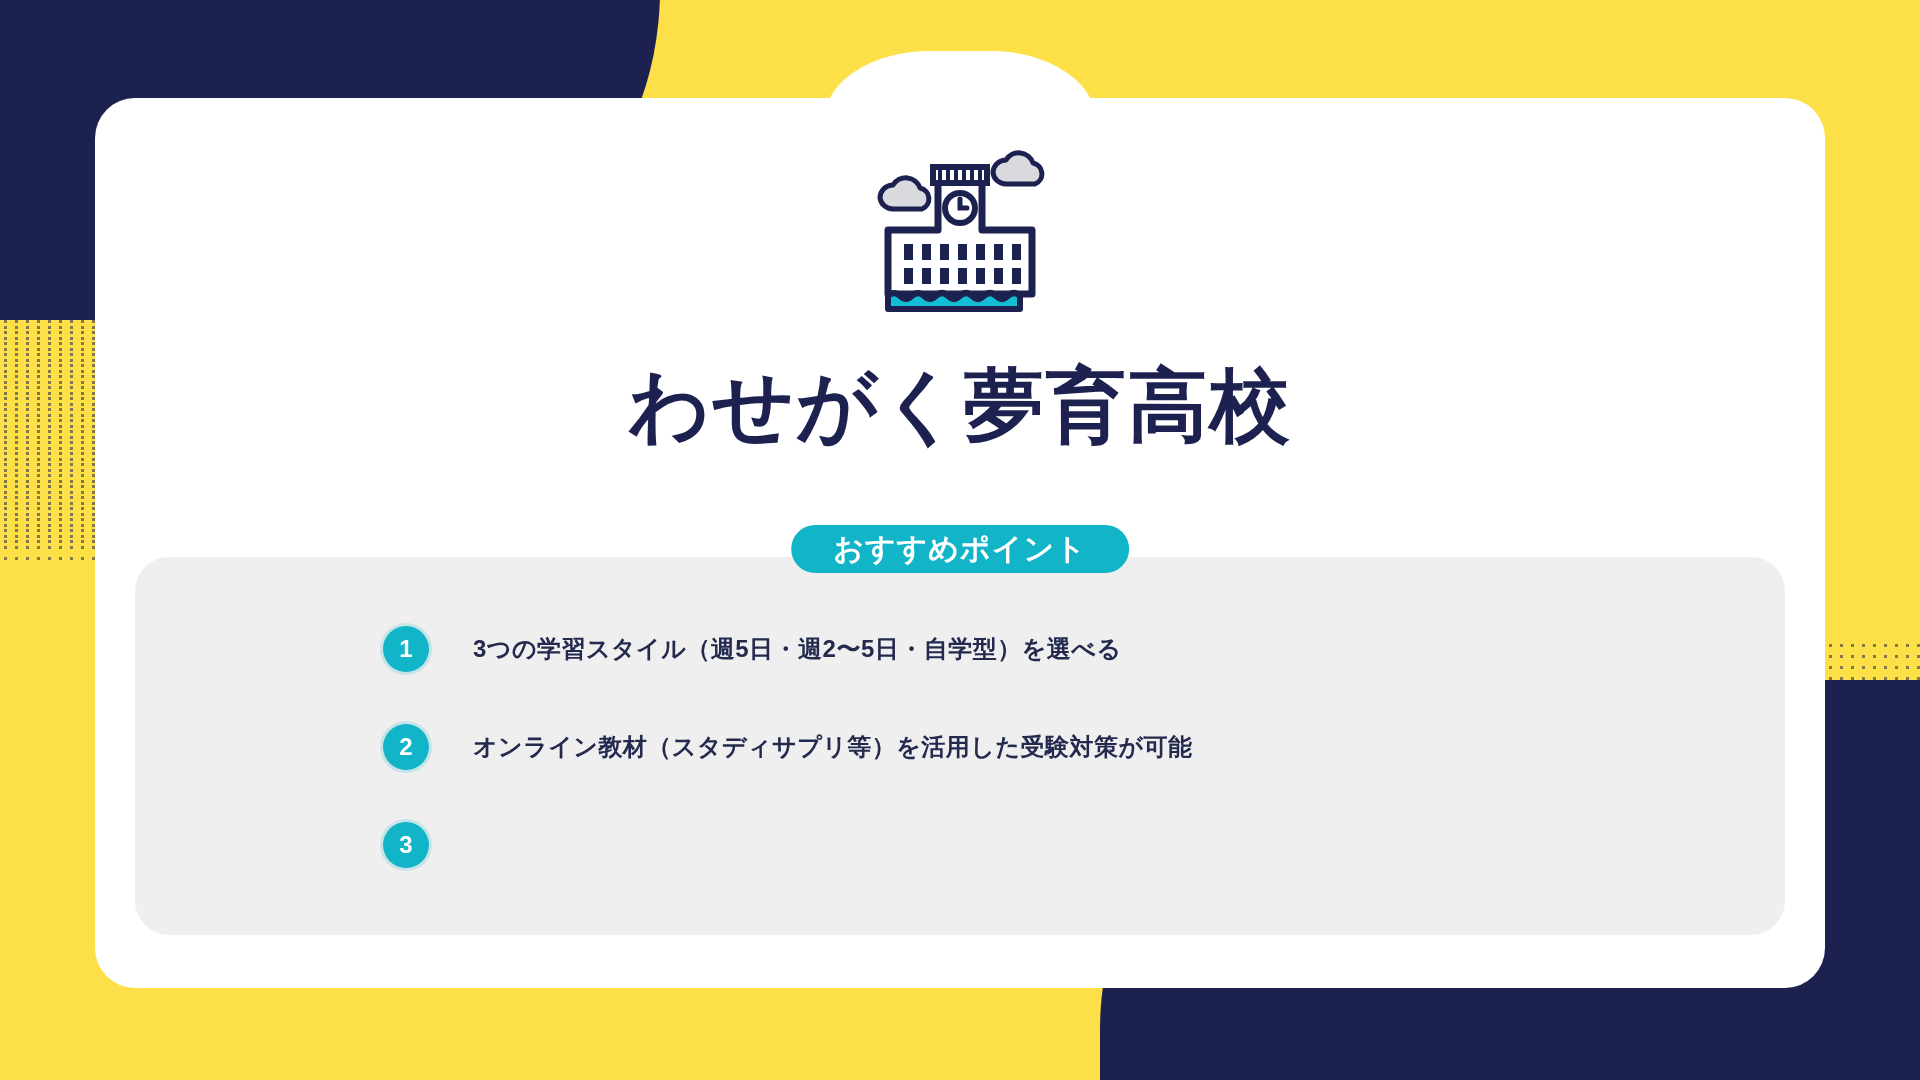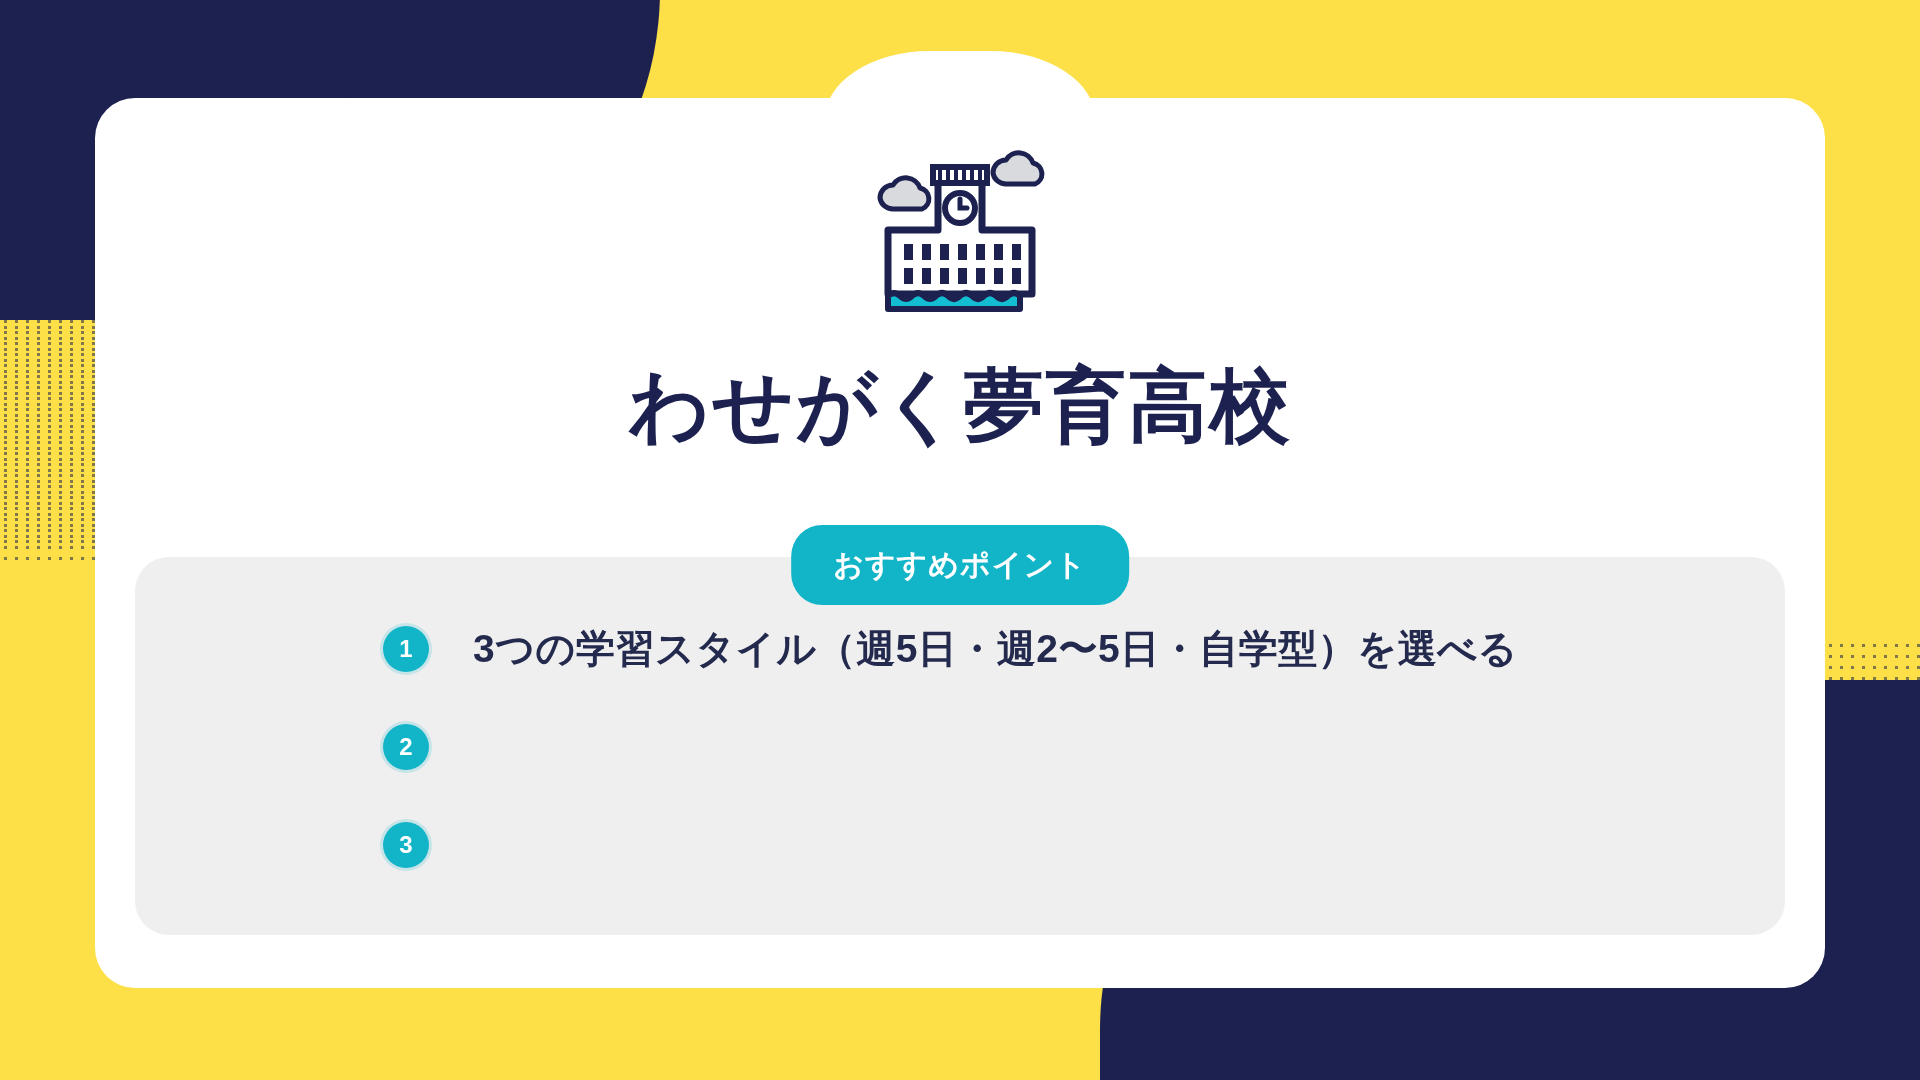--- a/index.html
+++ b/index.html
@@ -133,21 +133,21 @@
     border-radius: 34px;
   }
 
   
   .badge {
     position: absolute;
     left: 50%;
     transform: translateX(-50%);
     top: 525px;
     height: 48px;
-    padding: 16px 42px;
+    padding: 0 42px;
     border-radius: 31px;
     background: #12B5C8;
     color: #ffffff;
     font-size: 30px;
     font-weight: 700;
     letter-spacing: 1px;
     display: flex;
     align-items: center;
     justify-content: center;
     white-space: nowrap;
@@ -178,21 +178,21 @@
     font-size: 24px;
     font-weight: 700;
     display: flex;
     align-items: center;
     justify-content: center;
     box-shadow: 0 0 0 3px rgba(18,181,200,0.18);
   }
   .point-text {
     margin-left: 44px;
     color: #232a4d;
-    font-size: 39px;
+    font-size: 24px;
     font-weight: 700;
     letter-spacing: .5px;
     white-space: nowrap;
     text-align: right;
   }
 </style>
 </head>
 <body>
 
 <div id="stage">
@@ -269,20 +269,21 @@
 
   <div class="points">
 
     <div class="point-row">
       <div class="num-circle">1</div>
       <div class="point-text">3つの学習スタイル（週5日・週2〜5日・自学型）を選べる</div>
     </div>
 
     <div class="point-row">
       <div class="num-circle">2</div>
+      <div class="point-text">オンライン教材（スタディサプリ等）を活用した受験対策が可能</div>
     </div>
 
     <div class="point-row">
       <div class="num-circle">3</div>
     </div>
 
   </div>
 
 </div>
 

